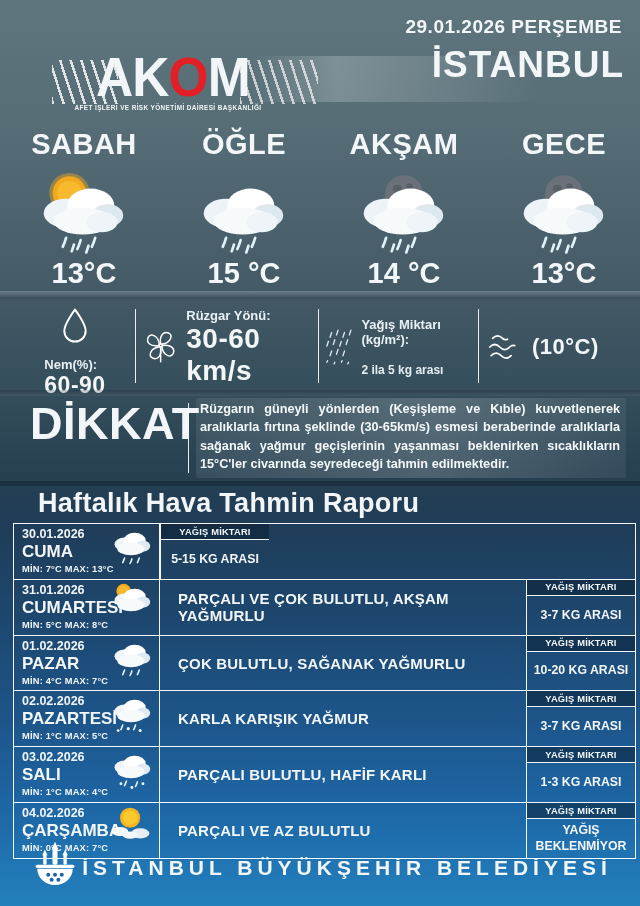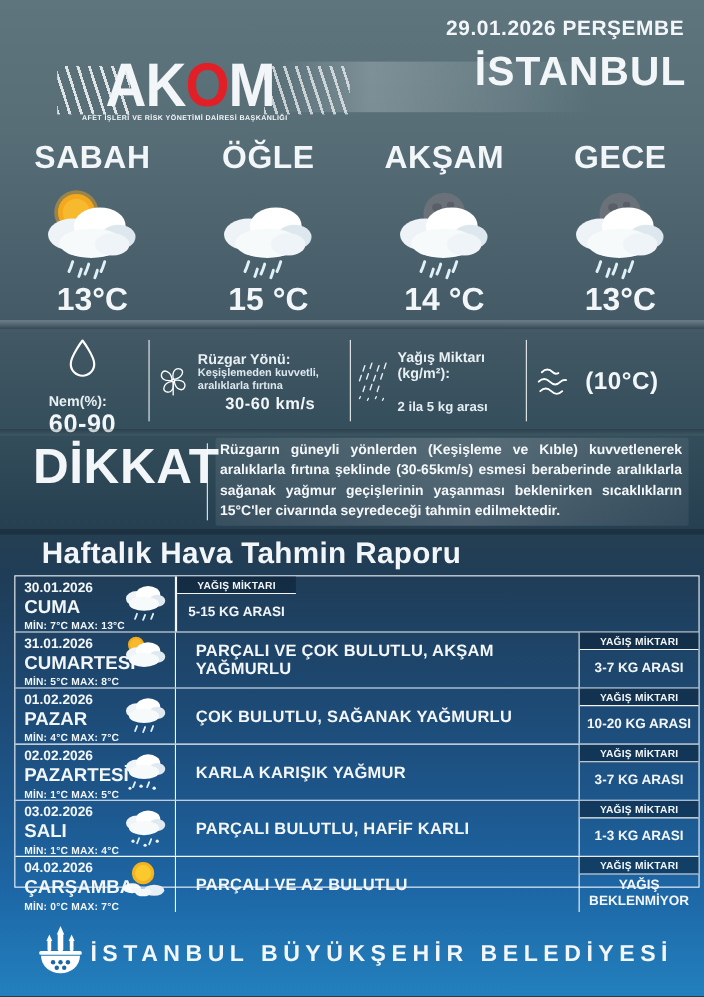--- a/index.html
+++ b/index.html
@@ -42,32 +42,32 @@
   .info-cell{top:303px;height:88px;}
   .ic-icon{width:40px;height:46px;}
   .ic-icon svg{width:100%;height:100%;}
   #ic1{left:8px;width:126px;display:flex;align-items:center;gap:8px;padding-left:8px;box-sizing:border-box;flex-direction:column;}
   #ic2{left:143px;width:174px;display:flex;align-items:center;gap:8px;}
   #ic3{left:322px;width:155px;display:flex;align-items:center;gap:4px;}
   #ic4{left:484px;width:152px;display:flex;align-items:center;gap:8px;}
   .ic-label{font-size:13px;font-weight:600;color:#e8f0f4;}
   .ic-value{font-size:23px;font-weight:700;letter-spacing:.5px;}
   .ic-note{font-size:10px;font-weight:600;color:#dde8ee;line-height:1.25;}
-  .ic-value.kms{font-size:15px;margin-left:25px;}
+  .ic-value.kms{font-size:28px;}
   .ic-sub{font-size:12px;font-weight:600;color:#e4edf2;margin-top:16px;}
   .ic-value.sea{font-size:22px;text-align:center;}
   
   .warn-title{left:30px;top:398px;width:152px;text-align:center;font-size:45px;font-weight:900;letter-spacing:.5px;}
   #vl4{left:188px;top:403px;height:70px;}
   .warn-sheen{left:196px;top:398px;width:430px;height:80px;
     background:linear-gradient(100deg,rgba(255,255,255,.08),rgba(255,255,255,.18) 55%,rgba(255,255,255,.06));border-radius:2px;}
   .warn-text{left:200px;top:400px;width:420px;font-size:12.7px;font-weight:700;line-height:1.45;text-align:justify;color:#f4f8fa;}
   
   .f-heading{left:38px;top:488px;font-size:27px;font-weight:800;letter-spacing:.3px;}
-  .ftable{left:13px;top:523px;width:623px;height:284px;border:1px solid rgba(255,255,255,.95);display:flex;flex-direction:column;box-sizing:border-box;}
+  .ftable{left:13px;top:523px;width:623px;height:336px;border:1px solid rgba(255,255,255,.95);display:flex;flex-direction:column;box-sizing:border-box;}
   .frow{flex:1;display:flex;border-bottom:1px solid rgba(255,255,255,.95);}
   .frow:last-child{border-bottom:none;}
   .fc-date{width:146px;border-right:1px solid rgba(255,255,255,.95);position:relative;padding:3px 0 0 8px;box-sizing:border-box;}
   .fd-date{font-size:12.5px;font-weight:600;}
   .fd-day{font-size:17px;font-weight:700;margin-top:1px;}
   .fd-minmax{font-size:9.3px;font-weight:800;margin-top:2px;letter-spacing:.2px;}
   .fd-icon{position:absolute;right:2px;top:1px;width:52px;height:44px;}
   .fd-icon svg{width:100%;height:100%;}
   .fc-desc{flex:1;display:flex;align-items:center;padding-left:18px;font-size:15px;font-weight:700;letter-spacing:.2px;}
   .fc-precip{width:109px;border-left:1px solid rgba(255,255,255,.95);display:flex;flex-direction:column;box-sizing:border-box;}
@@ -203,21 +203,20 @@
     <div class="ic-icon"><svg viewBox="0 0 48 52" fill="none" stroke="#ffffff" stroke-width="2" stroke-linejoin="round" stroke-linecap="round">
           <path d="M24 22 C22 10 28 4 35 7 C41 10 38 20 27 22 Z"></path>
           <path d="M26 24 C38 22 44 28 41 35 C38 41 28 38 26 27 Z"></path>
           <path d="M24 26 C26 38 20 44 13 41 C7 38 10 28 21 26 Z"></path>
           <path d="M22 24 C10 26 4 20 7 13 C10 7 20 10 22 21 Z"></path>
           <circle cx="24" cy="24" r="2"></circle>
           <line x1="24" y1="28" x2="24" y2="46"></line>
         </svg></div>
     <div>
       <div class="ic-label">Rüzgar Yönü:</div>
-      <div class="ic-note">Keşişlemeden kuvvetli, aralıklarla fırtına</div>
       <div class="ic-value kms">30-60 km/s</div>
     </div>
   </div>
   <div class="abs vline" id="vl2"></div>
   <div class="abs info-cell" id="ic3">
     <div class="ic-icon"><svg viewBox="0 0 44 52">
           <g stroke="#e6eef3" stroke-width="1.6" stroke-linecap="round" fill="none">
             <path d="M12 8 l-2 6"></path>
             <path d="M20 5 l-2 6"></path>
             <path d="M28 8 l-2 6"></path>

